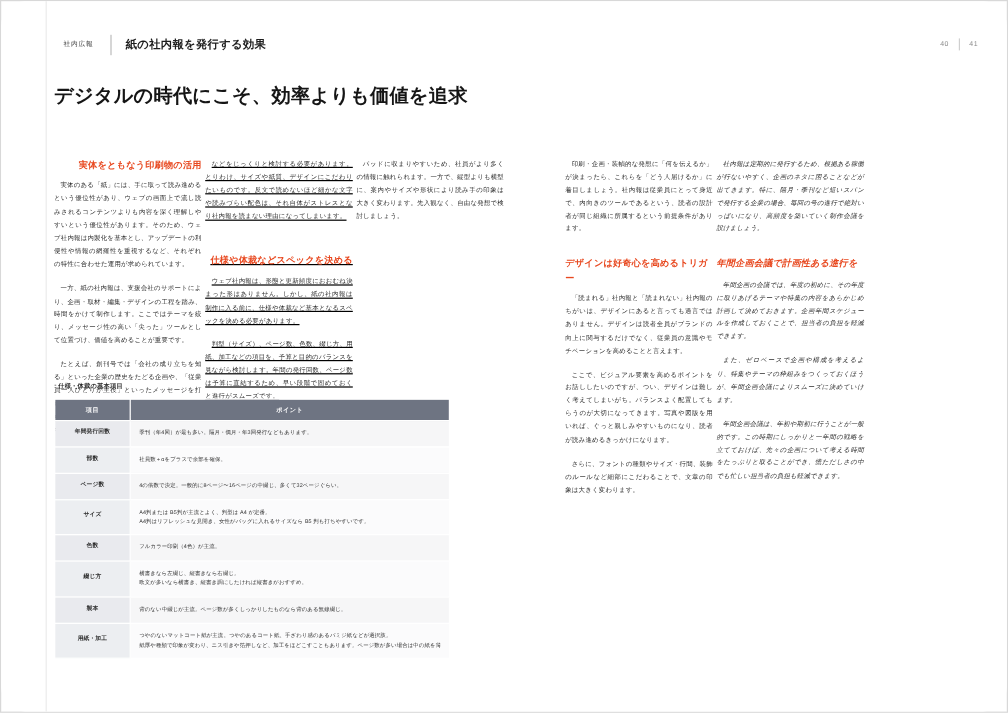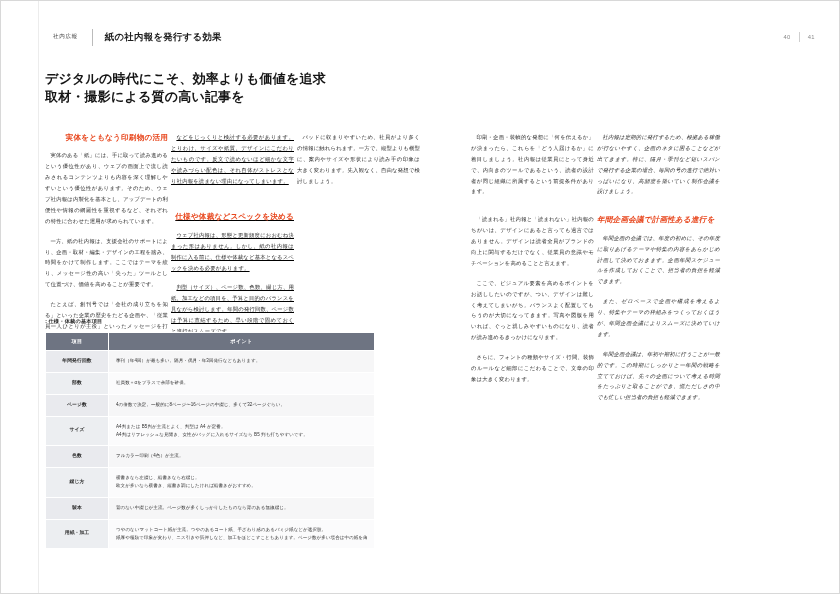--- a/index.html
+++ b/index.html
@@ -88,21 +88,21 @@
   }
 
   
   #headline {
     position: absolute;
     left: 44px;
     top: 69px;
     width: 400px;
   }
   #headline .hl-line {
-    font-size: 13px;
+    font-size: 16px;
     font-weight: 700;
     color: #151515;
     line-height: 1.42;
     letter-spacing: 0.2px;
     white-space: nowrap;
   }
 
   
   .col {
     position: absolute;
@@ -212,21 +212,20 @@
     </div>
 
     <div id="folio">
       <span>40</span>
       <span class="folio-sep"></span>
       <span>41</span>
     </div>
 
     <div id="headline">
       <div class="hl-line">デジタルの時代にこそ、効率よりも価値を追求</div>
-      <div class="hl-line">取材・撮影による質の高い記事を</div>
     </div>
 
     <div class="col col-1">
       <div class="sec-head centered">実体をともなう印刷物の活用</div>
       <p class="para indent">実体のある「紙」には、手に取って読み進めるという優位性があり、ウェブの画面上で流し読みされるコンテンツよりも内容を深く理解しやすいという優位性があります。そのため、ウェブ社内報は内製化を基本とし、アップデートの利便性や情報の網羅性を重視するなど、それぞれの特性に合わせた運用が求められています。</p>
       <p class="para indent">一方、紙の社内報は、支援会社のサポートにより、企画・取材・編集・デザインの工程を踏み、時間をかけて制作します。ここではテーマを絞り、メッセージ性の高い「尖った」ツールとして位置づけ、価値を高めることが重要です。</p>
       <p class="para indent">たとえば、創刊号では「会社の成り立ちを知る」といった企業の歴史をたどる企画や、「従業員一人ひとりが主役」といったメッセージを打ち出すことで、経営陣が一貫して伝えたい考えを、ボトムアップ視点で支えることができます。</p>
     </div>
 
     <div class="col col-2">
@@ -237,20 +236,21 @@
       <p class="para indent">判型（サイズ）、ページ数、色数、綴じ方、用紙、加工などの項目を、予算と目的のバランスを見ながら検討します。年間の発行回数、ページ数は予算に直結するため、早い段階で固めておくと進行がスムーズです。</p>
     </div>
 
     <div class="col col-3">
       <p class="para indent">パッドに収まりやすいため、社員がより多くの情報に触れられます。一方で、縦型よりも横型に、案内やサイズや形状により読み手の印象は大きく変わります。先入観なく、自由な発想で検討しましょう。</p>
     </div>
 
     <div class="col col-4">
       <p class="para indent">印刷・企画・装幀的な発想に「何を伝えるか」が決まったら、これらを「どう人届けるか」に着目しましょう。社内報は従業員にとって身近で、内向きのツールであるという、読者の設計者が同じ組織に所属するという前提条件があります。</p>
       <div class="spacer-sm"></div>
+      <div class="sec-head">デザインは好奇心を高めるトリガー</div>
       <p class="para indent">「読まれる」社内報と「読まれない」社内報のちがいは、デザインにあると言っても過言ではありません。デザインは読者全員がブランドの向上に関与するだけでなく、従業員の意識やモチベーションを高めることと言えます。</p>
       <p class="para indent">ここで、ビジュアル要素を高めるポイントをお話ししたいのですが、つい、デザインは難しく考えてしまいがち。バランスよく配置してもらうのが大切になってきます。写真や図版を用いれば、ぐっと親しみやすいものになり、読者が読み進めるきっかけになります。</p>
       <p class="para indent">さらに、フォントの種類やサイズ・行間、装飾のルールなど細部にこだわることで、文章の印象は大きく変わります。</p>
     </div>
 
     <div class="col col-5">
       <p class="para indent">社内報は定期的に発行するため、根拠ある稼働が行ないやすく、企画のネタに困ることなどが出てきます。特に、隔月・季刊など短いスパンで発行する企業の場合、毎回の号の進行で絶対いっぱいになり、高頻度を築いていく制作会議を設けましょう。</p>
       <div class="spacer-sm"></div>
       <div class="sec-head">年間企画会議で計画性ある進行を</div>
       <p class="para indent">年間企画の会議では、年度の初めに、その年度に取りあげるテーマや特集の内容をあらかじめ計画して決めておきます。企画年間スケジュールを作成しておくことで、担当者の負担を軽減できます。</p>

